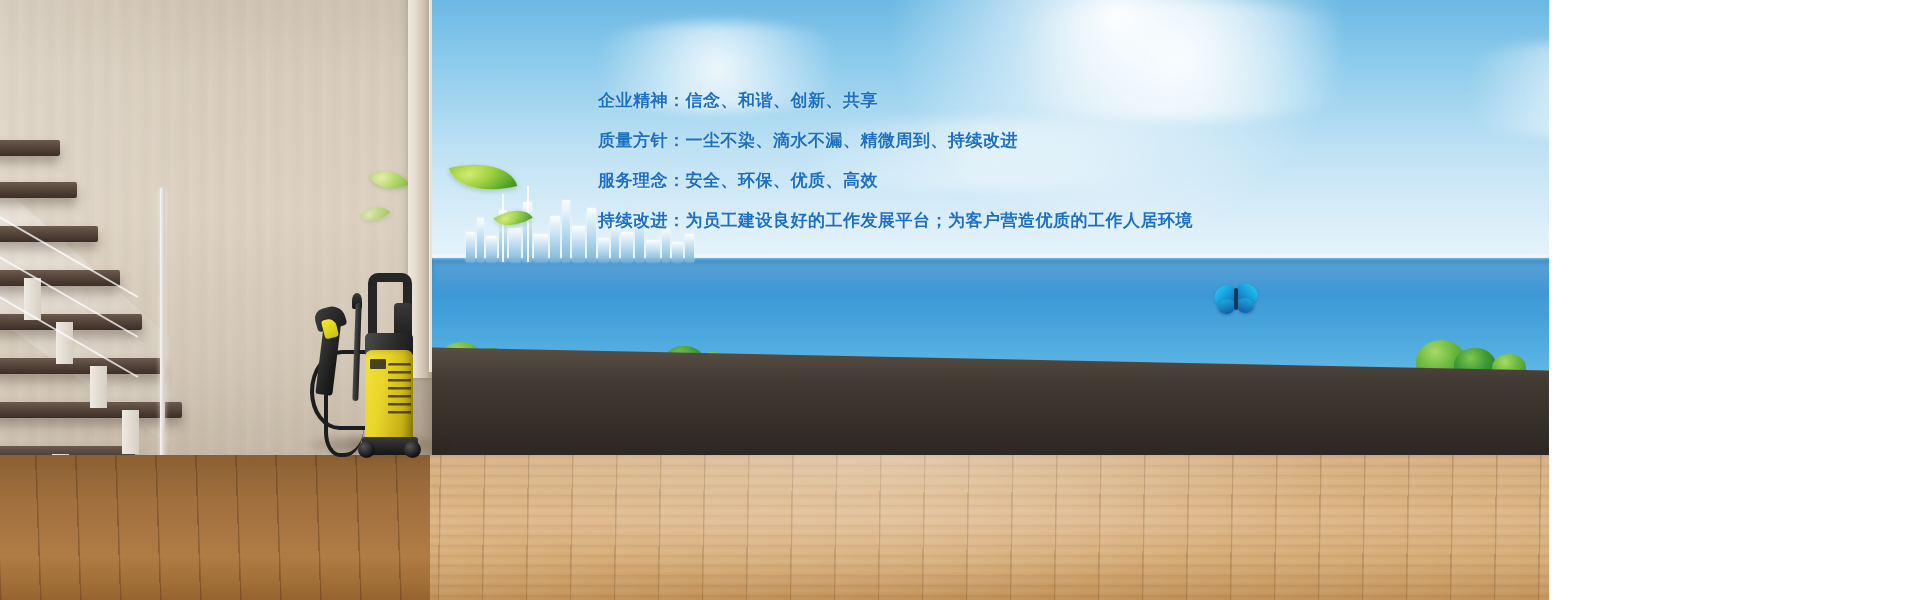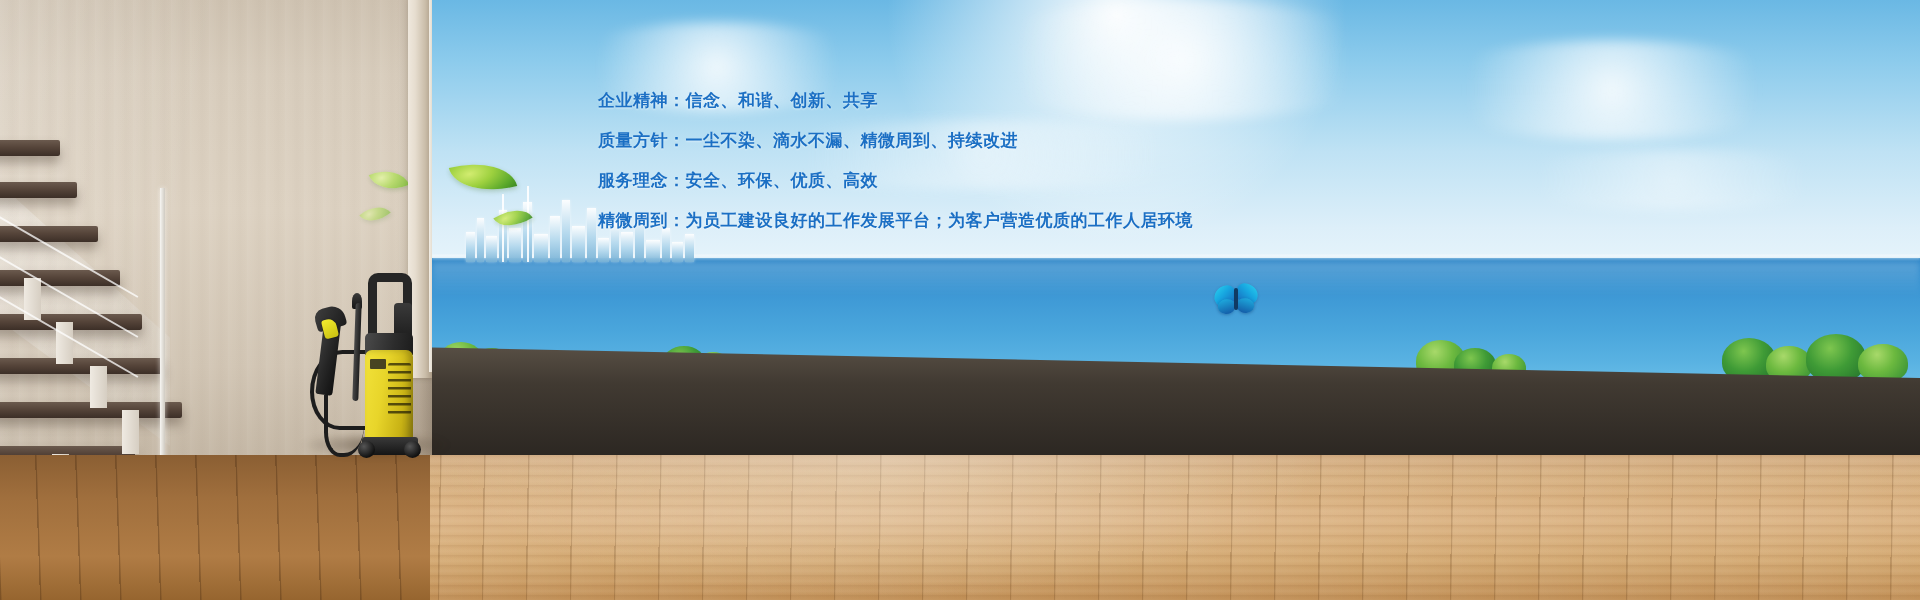--- a/index.html
+++ b/index.html
@@ -1,21 +1,22 @@
 <!DOCTYPE html>
 <html><head>
 <meta charset="utf-8">
 <title>Banner</title>
 <style>
   html,body{margin:0;padding:0;background:#fff;}
   body{font-family:"Liberation Sans","DejaVu Sans",sans-serif;}
 
   #stage{
-    position:relative;width:1920px;height:600px;overflow:hidden;
+    position:relative;width:1532px;height:600px;overflow:hidden;
     background:#fde047;
+    padding-left:17px;
   }
 
   
   .room-wall{
     position:absolute;left:0;top:0;width:500px;height:470px;
     background:
       linear-gradient(100deg, rgba(255,255,255,.16) 0%, rgba(255,255,255,0) 38%),
       linear-gradient(180deg,#cfc3b2 0%,#d8cdbd 16%,#ddd2c2 45%,#d2c6b5 78%,#c3b6a4 100%);
   }
   .room-wall:after{ 
@@ -405,16 +406,16 @@
     <div class="w-trigger"></div>
     <div class="w-base"></div>
     <div class="w-wheel" style="left:48px;"></div>
     <div class="w-wheel" style="left:94px;"></div>
   </div>
 
   <div class="slogan">
     <div class="slogan-line">企业精神：信念、和谐、创新、共享</div>
     <div class="slogan-line">质量方针：一尘不染、滴水不漏、精微周到、持续改进</div>
     <div class="slogan-line">服务理念：安全、环保、优质、高效</div>
-    <div class="slogan-line">精微周到：为员工建设良好的工作发展平台；为客户营造优质的工作人居环境</div>
+    <div class="slogan-line">持续改进：为员工建设良好的工作发展平台；为客户营造优质的工作人居环境</div>
   </div>
 
 </div>
 
 </body></html>

